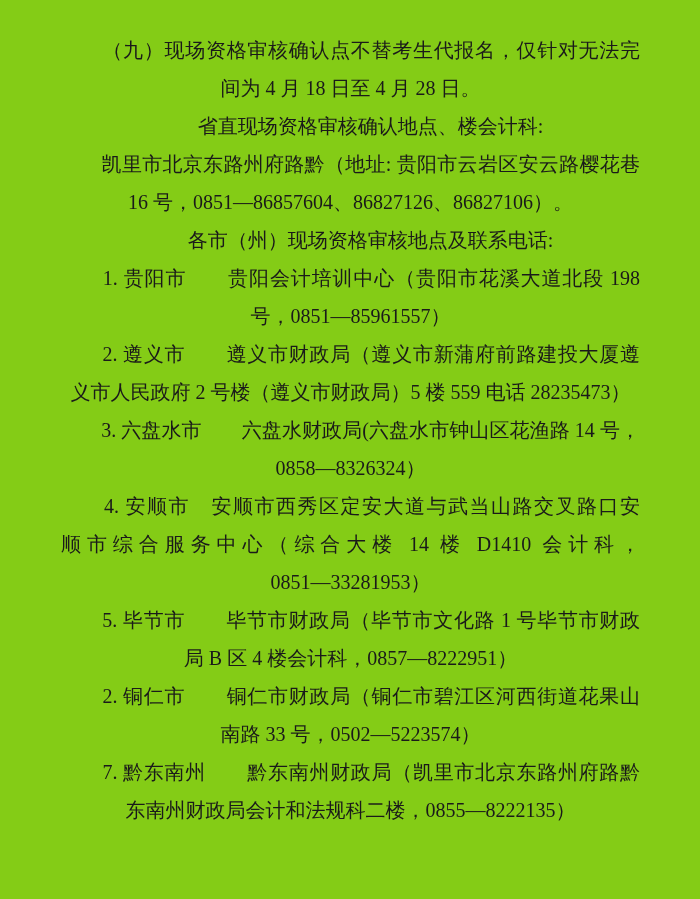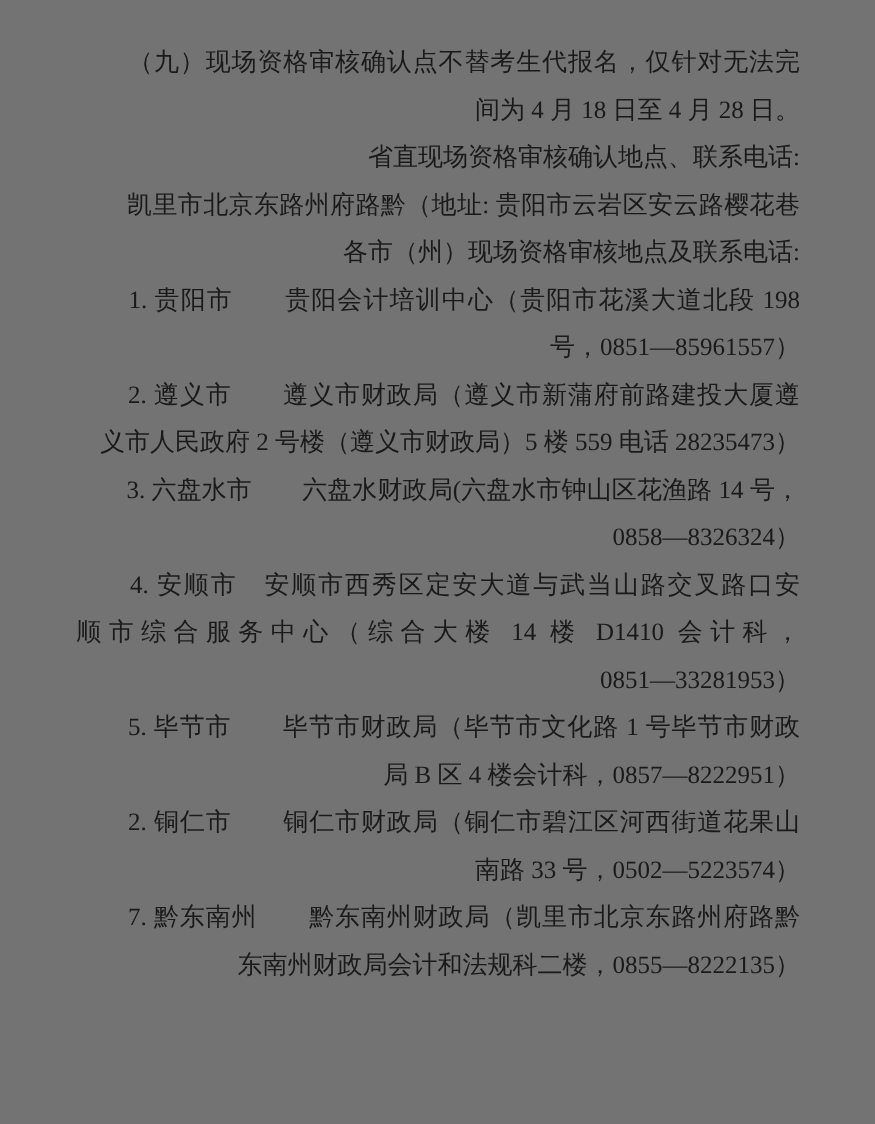--- a/index.html
+++ b/index.html
@@ -19,38 +19,39 @@
     box-sizing: border-box;
     padding: 31px 60px 0 61px;
     width: 100%;
     height: 100%;
     font-family: "Liberation Serif", "DejaVu Serif", serif;
     font-size: 20px;
     line-height: 38px;
     color: #1a1a1a;
   }
   .line {
-    text-align: right;
+    text-align: center;
     white-space: normal;
   }
   
   .line.fill {
     text-align: justify;
     text-align-last: justify;
   }
 </style>
 </head>
 <body>
 
-<div class="page" style="background: #737373;">
+<div class="page" style="background: #84cc16;">
   <div class="doc-body" style="color: rgb(26, 26, 26);">
       <div class="line fill">　　（九）现场资格审核确认点不替考生代报名，仅针对无法完</div>
       <div class="line">间为 4 月 18 日至 4 月 28 日。</div>
-      <div class="line">　　省直现场资格审核确认地点、联系电话:</div>
+      <div class="line">　　省直现场资格审核确认地点、楼会计科:</div>
       <div class="line fill">　　凯里市北京东路州府路黔（地址: 贵阳市云岩区安云路樱花巷</div>
+      <div class="line">16 号，0851—86857604、86827126、86827106）。</div>
       <div class="line">　　各市（州）现场资格审核地点及联系电话:</div>
       <div class="line fill">　　1. 贵阳市　　贵阳会计培训中心（贵阳市花溪大道北段 198</div>
       <div class="line">号，0851—85961557）</div>
       <div class="line fill">　　2. 遵义市　　遵义市财政局（遵义市新蒲府前路建投大厦遵</div>
       <div class="line">义市人民政府 2 号楼（遵义市财政局）5 楼 559 电话 28235473）</div>
       <div class="line fill">　　3. 六盘水市　　六盘水财政局(六盘水市钟山区花渔路 14 号，</div>
       <div class="line">0858—8326324）</div>
       <div class="line fill">　　4. 安顺市　安顺市西秀区定安大道与武当山路交叉路口安</div>
       <div class="line fill">顺市综合服务中心（综合大楼 14 楼 D1410 会计科，</div>
       <div class="line">0851—33281953）</div>

